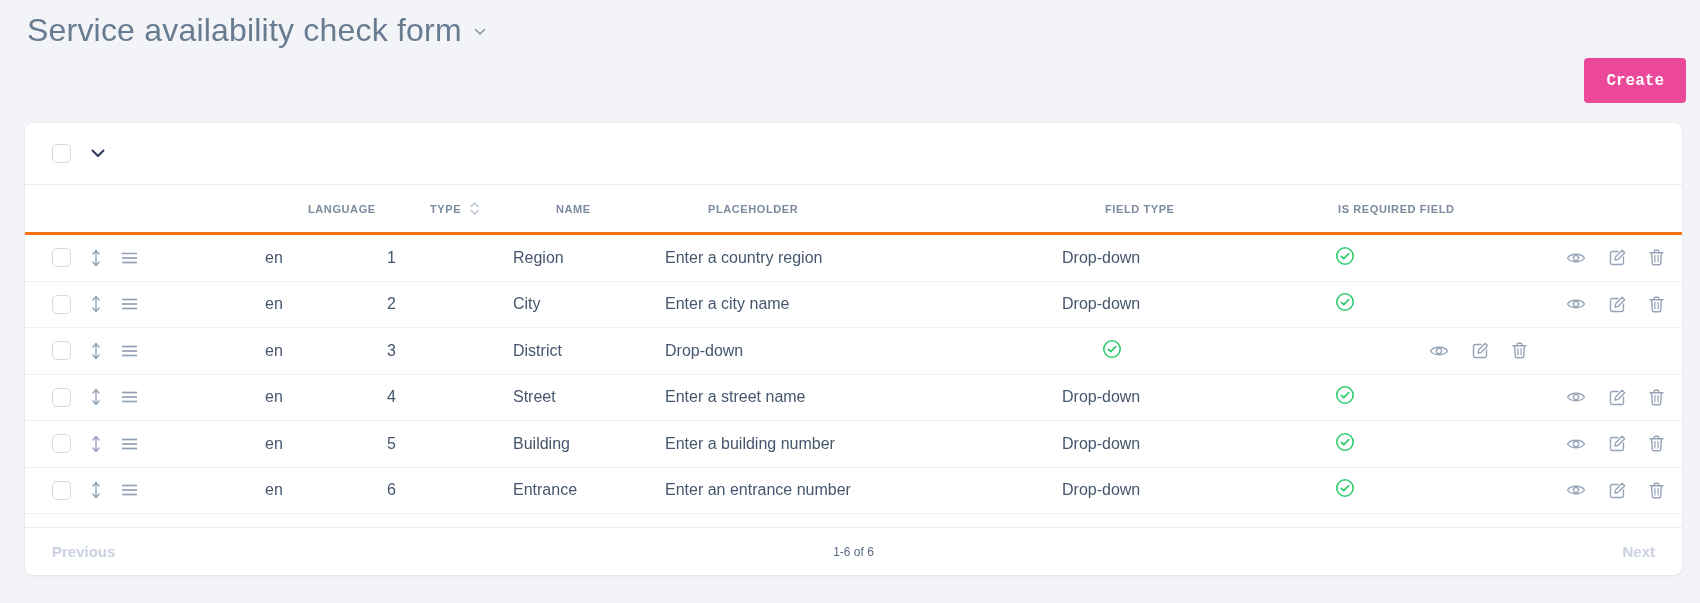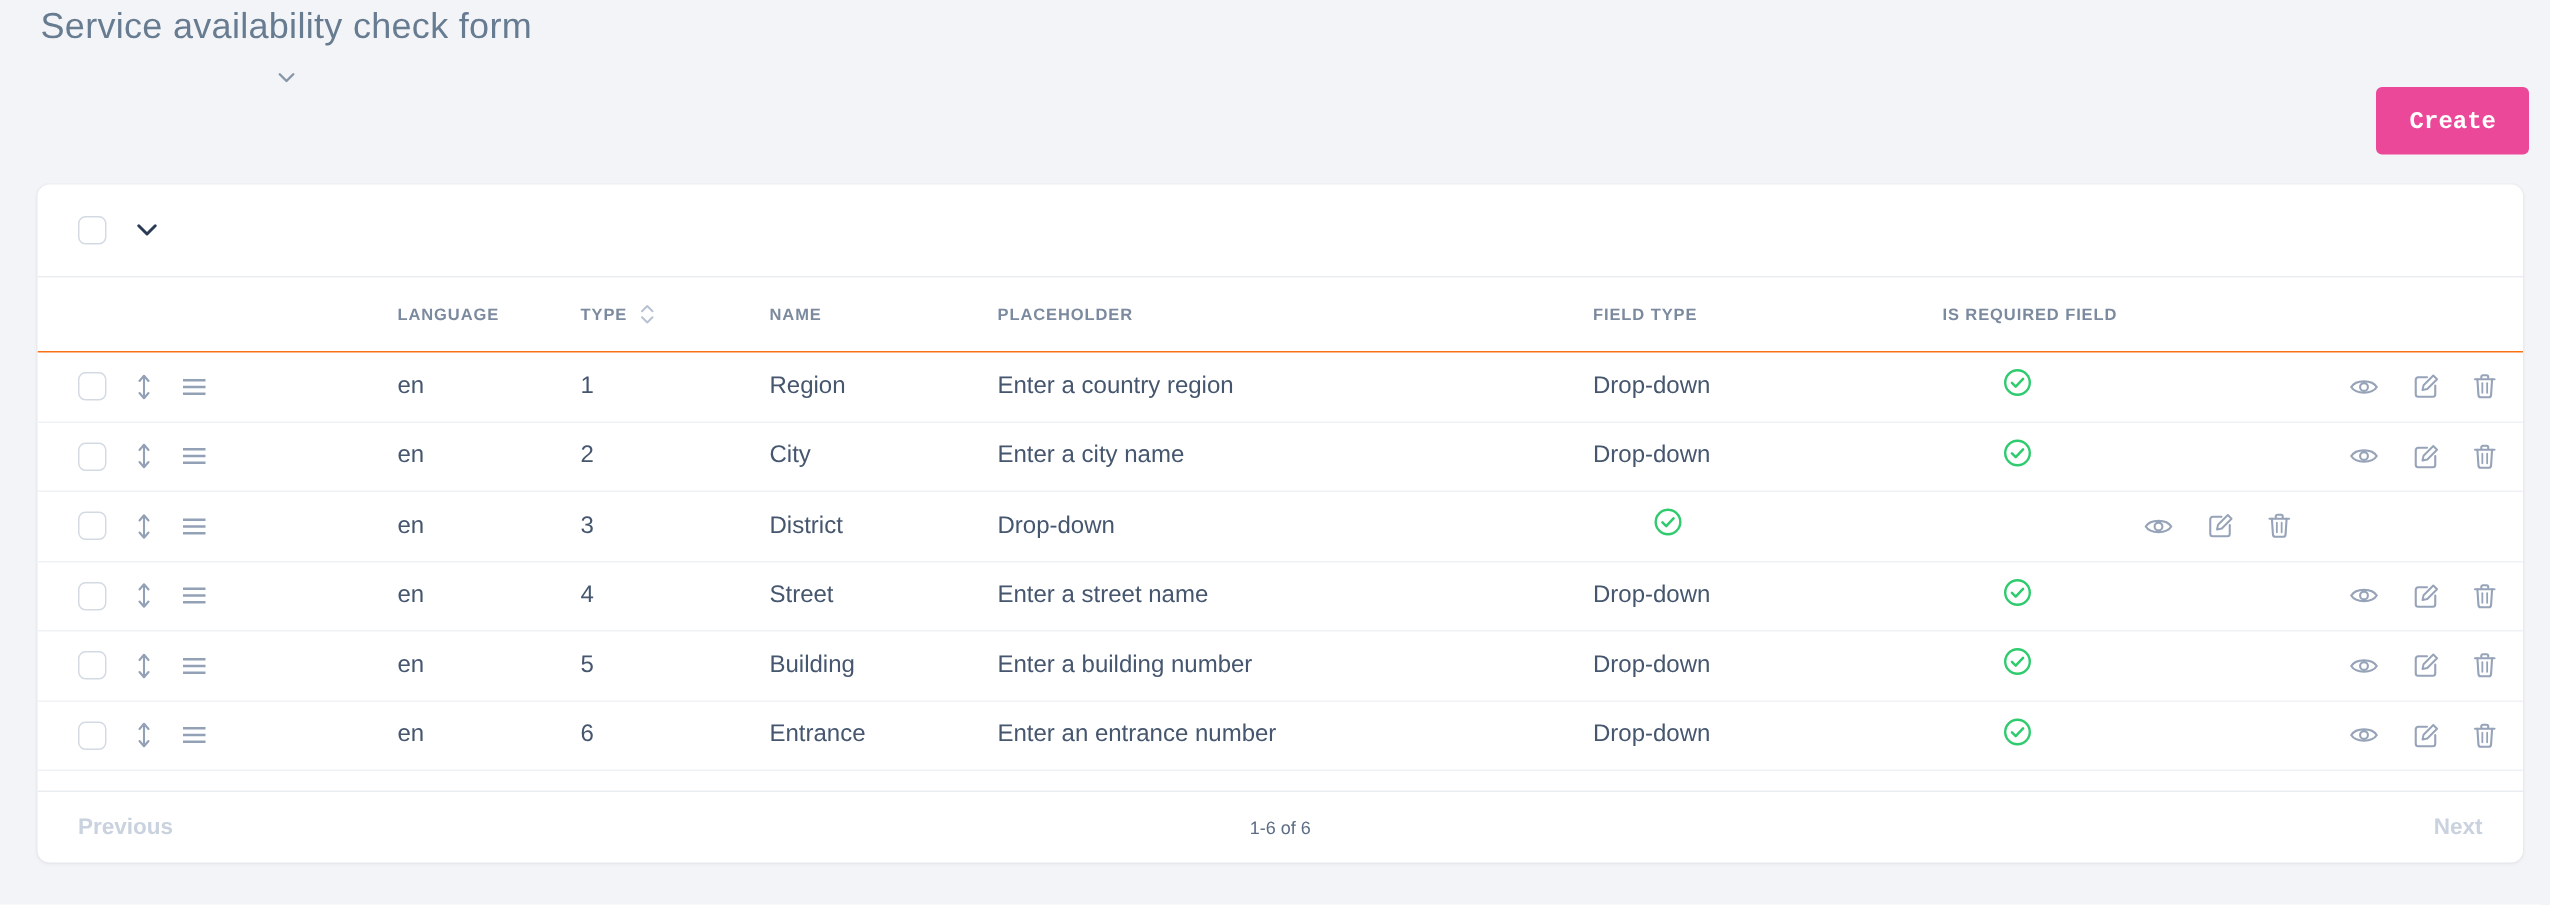--- a/index.html
+++ b/index.html
@@ -11,22 +11,22 @@
     overflow: hidden;
   }
   .page { width: 1700px; height: 603px; position: relative; }
 
   
   .title-row {
     display: flex; align-items: center; gap: 12px;
     padding: 12px 0 0 27px; height: 48px;
   }
   .page-title {
-    font-size: 24px; font-weight: 400; color: #677b91; letter-spacing: .2px;
-    cursor: pointer; display: flex; align-items: center; gap: 12px; flex-direction: column;
+    font-size: 32px; font-weight: 400; color: #677b91; letter-spacing: .2px;
+    cursor: pointer; display: flex; align-items: center; gap: 12px;
   }
   .title-chevron { display: inline-flex; margin-top: 4px; }
 
   
   .actions-row { display: flex; justify-content: flex-end; padding: 10px 14px 0 0; height: 62px; }
   .create-btn {
     background: #ec4899; color: #ffffff; border: none; border-radius: 4px;
     font-family: Liberation Mono, monospace; font-size: 16px; font-weight: 700;
     padding: 0 22px; height: 45px; min-width: 93px; cursor: pointer;
   }
@@ -46,21 +46,21 @@
     background: #fff; display: inline-block; cursor: pointer; flex: 0 0 auto;
   }
   .bulk-chevron { display: inline-flex; cursor: pointer; padding: 4px; }
 
   
   .grid {
     display: grid;
     grid-template-columns: 240px 122px 126px 152px 397px 233px 250px 1fr;
     align-items: center;
   }
-  .thead { height: 50px; flex: 0 0 50px; border-bottom: 1px solid #f97316; }
+  .thead { height: 50px; flex: 0 0 50px; border-bottom: 3px solid #f97316; padding-left: 43px; }
   .th {
     font-size: 11px; font-weight: 700; color: #7b8a9e; letter-spacing: .6px;
     display: flex; align-items: center; gap: 7px; white-space: nowrap;
   }
   .sort-btn { display: inline-flex; flex-direction: column; gap: 1px; cursor: pointer; padding: 2px; }
 
   .tbody { flex: 1 1 auto; }
   .trow { height: 46.5px; border-bottom: 1px solid #eef1f5; }
   .trow:last-child { border-bottom: 1px solid #eef1f5; }
   .cell { font-size: 16px; color: #45566e; white-space: nowrap; }

